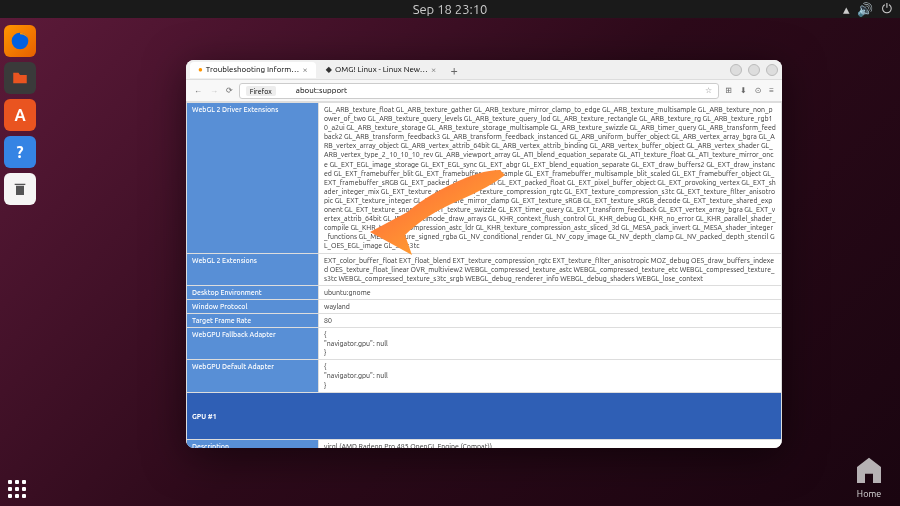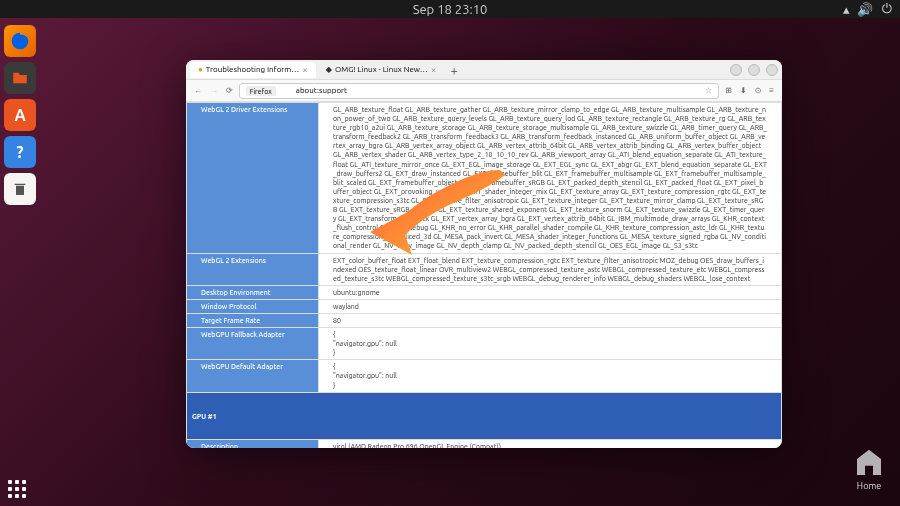--- a/index.html
+++ b/index.html
@@ -8,37 +8,37 @@
 .topbar-right{position:absolute;right:8px;display:flex;gap:8px;align-items:center}
 .dock{position:absolute;left:4px;top:25px;display:flex;flex-direction:column;gap:5px}
 .dock-item{width:32px;height:32px;border-radius:6px;display:flex;align-items:center;justify-content:center;font-size:16px}
 .firefox{background:linear-gradient(135deg,#ff9500,#e66000)}
 .files{background:#3a3a3a}
 .software{background:#e95420}
 .help{background:#3584e4}
 .trash{background:#f6f5f4}
 .apps-btn{position:absolute;left:8px;bottom:8px;display:grid;grid-template-columns:repeat(3,4px);gap:3px}
 .apps-btn span{width:4px;height:4px;background:#fff;border-radius:1px}
-.home-icon{position:absolute;right:15px;bottom:15px;text-align:center;color:#ddd;font-size:9px}
+.home-icon{position:absolute;right:15px;bottom:7px;text-align:center;color:#ddd;font-size:9px}
 .home-icon svg{width:32px;height:32px;opacity:0.8}
 .window{position:absolute;left:186px;top:60px;width:596px;height:388px;background:#fff;border-radius:8px;box-shadow:0 8px 40px rgba(0,0,0,0.5);overflow:hidden;display:flex;flex-direction:column}
 .tabbar{height:20px;background:#f0f0f0;display:flex;align-items:center;border-bottom:1px solid #ddd;font-size:8px;padding:0 4px}
 .tab{display:flex;align-items:center;gap:3px;padding:2px 8px;background:#fff;border-radius:4px 4px 0 0;margin-right:2px;height:16px}
 .tab.inactive{background:transparent}
 .tab-close{color:#888;font-size:10px;cursor:pointer}
 .new-tab{color:#666;font-size:13px;padding:0 4px}
 .win-controls{margin-left:auto;display:flex;gap:6px}
 .win-btn{width:12px;height:12px;border-radius:50%;background:#ddd;border:1px solid #bbb}
 .urlbar{height:22px;background:#f8f8f8;display:flex;align-items:center;gap:4px;padding:0 6px;font-size:8px;border-bottom:1px solid #ddd}
 .nav-btn{color:#666;padding:0 2px}
 .url-field{flex:1;background:#fff;border:1px solid #ccc;border-radius:3px;padding:2px 6px;display:flex;align-items:center;gap:20px}
 .firefox-badge{background:#ededed;padding:1px 4px;border-radius:2px;font-size:7px}
 .content{flex:1;overflow:auto;background:#fff;font-size:7px;position:relative}
 table{width:100%;border-collapse:collapse}
-td{padding:2px 14px;border:1px solid #ddd;vertical-align:top}
+td{padding:2px 5px;border:1px solid #ddd;vertical-align:top}
 td.label{background:#588fd6;color:#fff;width:132px;font-weight:500}
 td.value{background:#fff;color:#333;word-break:break-all;line-height:1.3}
 td.section-header{background:#2f5fb5;color:#fff;font-weight:bold;padding:19px 5px}
 .ext-text{font-size:7px;line-height:1.3;color:#333}
 .arrow{position:absolute;left:360px;top:160px;width:160px;height:120px;z-index:100;pointer-events:none}
 </style>
 </head>
 <body>
 
 <div class="topbar">
@@ -162,21 +162,21 @@
             <td class="label">WebGPU Default Adapter</td>
           <td class="value" style="white-space:pre">{
 "navigator.gpu": null
 }</td>
           </tr>
       <tr>
             <td class="section-header" colspan="2">GPU #1</td>
           </tr>
       <tr>
             <td class="label">Description</td>
-          <td class="value">virgl (AMD Radeon Pro 696 OpenGL Engine (Compat))</td>
+          <td class="value">virgl (AMD Radeon Pro 485 OpenGL Engine (Compat))</td>
           </tr>
       <tr>
             <td class="label">Vendor ID</td>
           <td class="value">0x1af4</td>
           </tr>
 
     </tbody>
       </table>
   </div>
 </div>

